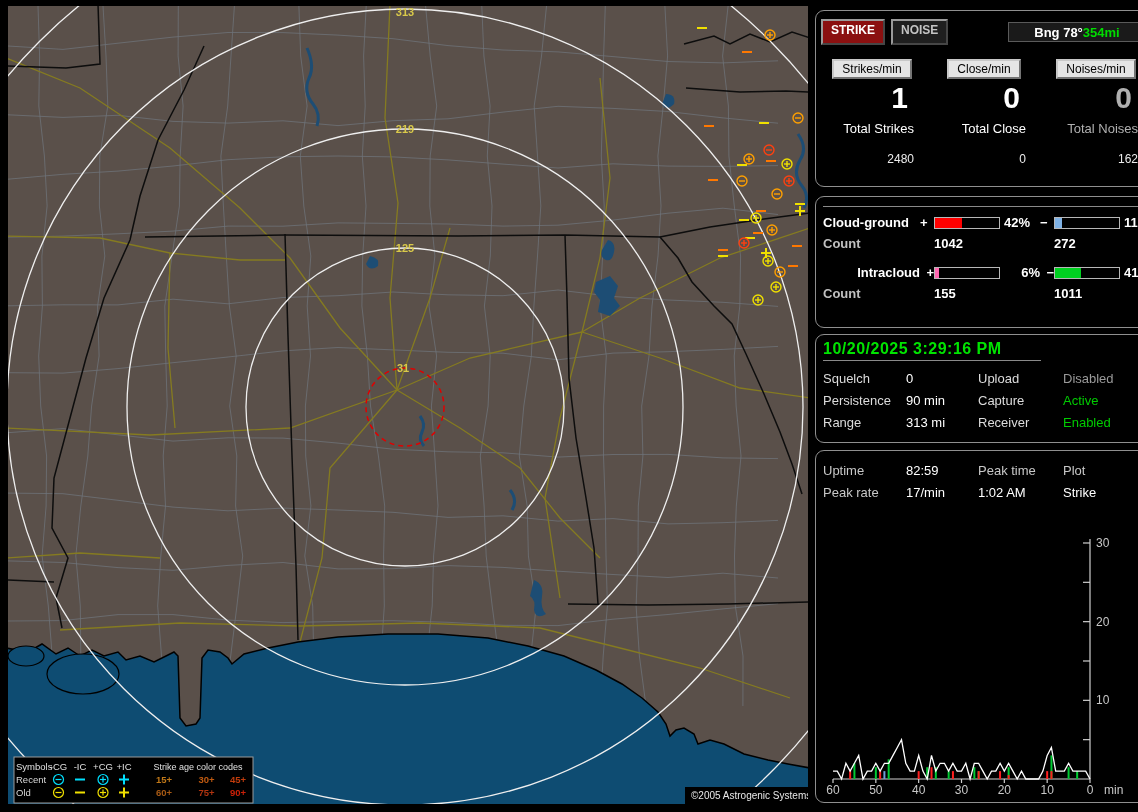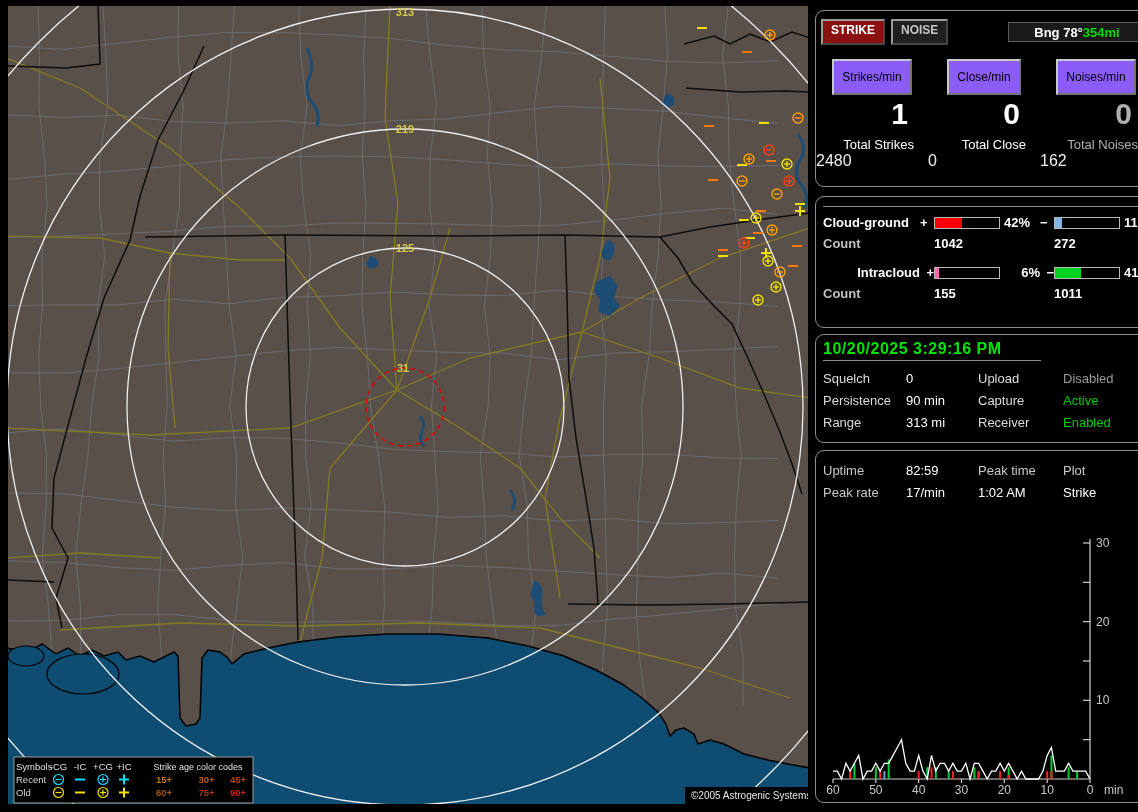--- a/index.html
+++ b/index.html
@@ -16,25 +16,25 @@
   .btn-row{display:flex;align-items:center;padding:2px 6px 0 5px;}
   .btn{font-size:12px;font-weight:bold;height:20px;line-height:16px;padding:1px 8px;
        border:2px outset #9a9a9a;text-align:center;}
   #strike-btn{background:#8b1010;color:#fff;margin-right:6px;}
   #noise-btn{background:#1f1f1f;color:#c4c4c4;}
   #bng{margin-left:auto;width:138px;height:20px;background:#1a1a1a;border:1px solid #5a5a5a;
        display:flex;align-items:center;justify-content:center;padding:0 6px;box-sizing:border-box;}
   #bng .bng-l{color:#fff;font-weight:bold;font-size:13px;}
   #bng .bng-r{color:#00dc00;font-weight:bold;font-size:13px;}
   .cnt-grid{display:grid;grid-template-columns:1fr 1fr 1fr;margin-top:14px;}
-  .chip{justify-self:center;background:#8b5cf6;color:#000;font-size:12px;padding:9px 8px;
+  .chip{justify-self:center;background:#e5e5e5;color:#000;font-size:12px;padding:1px 8px;
         border:2px outset #c8c8c8;}
   .bignum{text-align:right;padding-right:20px;font-size:30px;font-weight:bold;line-height:34px;margin-top:2px;}
   .tlabel{text-align:right;padding-right:14px;font-size:13px;margin-top:6px;}
-  .tval{text-align:left;padding-right:14px;font-size:16px;margin-top:0;color:#ececec;}
+  .tval{text-align:right;padding-right:14px;font-size:12px;margin-top:16px;color:#ececec;}
   .dim{color:#b0b0b0;}
   .sec-title{color:#b8b8b8;font-size:13px;padding-left:1px;}
   .sep{border-top:1px solid #8a8a8a;margin-top:3px;}
   .dist-row{display:grid;grid-template-columns:97px 14px 66px 40px 14px 66px 1fr;
             align-items:center;margin-top:8px;font-size:13px;font-weight:bold;}
   .cnt-row{display:grid;grid-template-columns:97px 14px 106px 14px 1fr;
            margin-top:6px;font-size:13px;font-weight:bold;}
   .bar{height:12px;background:#000;border:1px solid #b8b8b8;position:relative;box-sizing:border-box;}
   .bar>i{display:block;height:100%;}
   .pct{padding-left:4px;}

